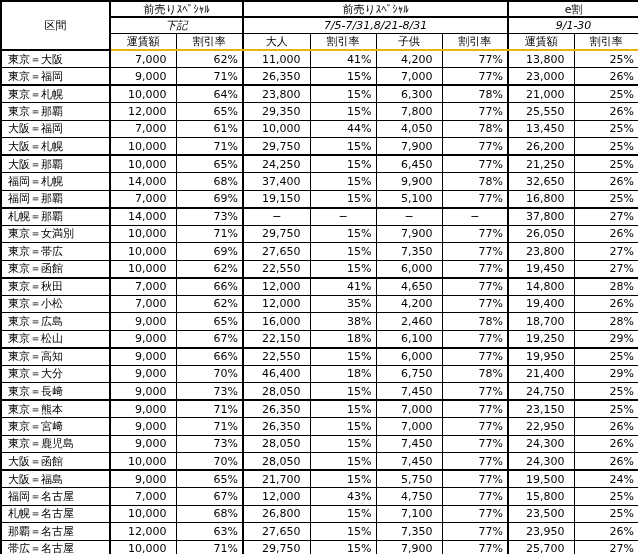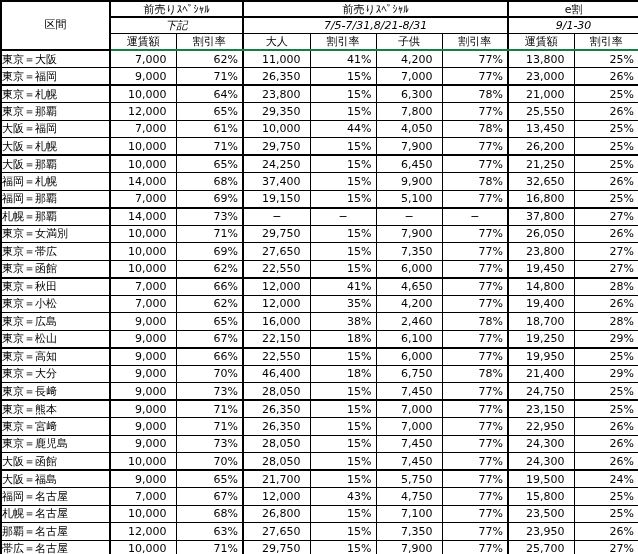--- a/index.html
+++ b/index.html
@@ -25,25 +25,25 @@
   }
   thead tr.h1 th { height: 14px; }
   thead tr.h2 th { height: 15px; font-style: italic; }
   thead tr.h3 th { height: 15px; }
   tbody tr { height: 17.5px; }
   thead th { text-align: center; }
   
   .thick-r { border-right: 2px solid #000000; }
   
   thead tr.h1 th { border-bottom: 2px solid #000000; margin-top: 38px; }
-  thead tr.h3 th { border-bottom: 2px solid #15803d; }
-  th.kukan { border-bottom: 2px solid #000000; font-family: Liberation Mono, monospace; }
+  thead tr.h3 th { border-bottom: 2px solid #eab308; }
+  th.kukan { border-bottom: 2px solid #000000; }
   tbody tr.group-end td { border-bottom: 2px solid #000000; }
   
-  td.route { text-align: left; padding-left: 0; }
+  td.route { text-align: left; padding-left: 6px; }
   td.amt   { text-align: right; padding-right: 9px; }
   td.pct   { text-align: right; padding-right: 4px; }
   td.dash  { text-align: center; }
 </style>
 </head>
 <body>
 
 <table>
   <colgroup>
     <col style="width:109px">

